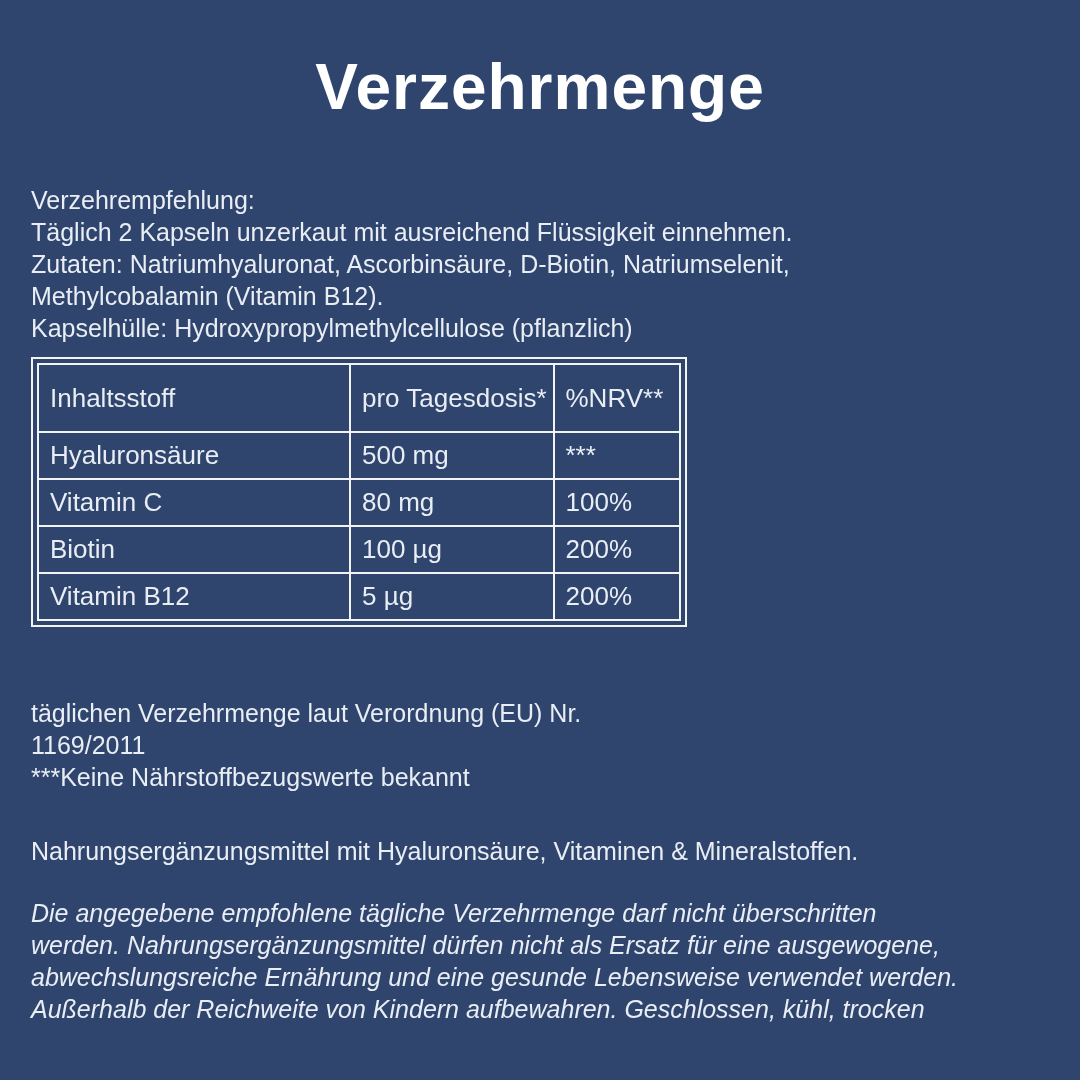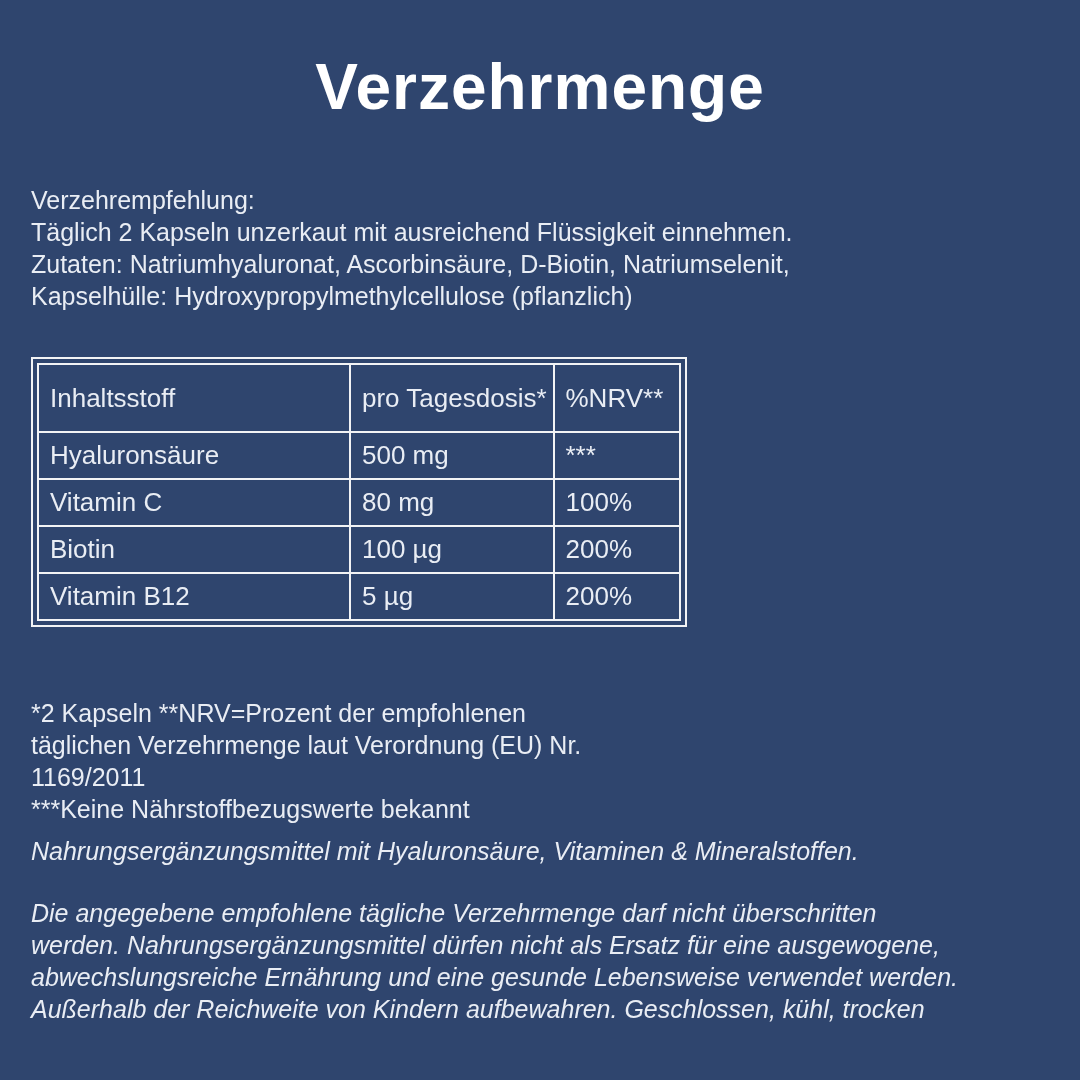--- a/index.html
+++ b/index.html
@@ -55,36 +55,37 @@
   table.ingredients td{height:45px;}
   col.c1{width:48.6%;}
   col.c2{width:31.7%;}
   col.c3{width:19.7%;}
   .footnotes{
     position:absolute;top:697px;left:31px;right:31px;
     font-size:25px;line-height:32px;
   }
   .subtitle{
     position:absolute;top:835px;left:31px;right:31px;
-    font-size:25px;line-height:32px;font-style:italic;
+    font-size:25px;line-height:32px;
   }
   .warning{
     position:absolute;top:897px;left:31px;right:18px;
     font-size:25px;line-height:32px;font-style:italic;
   }
 </style>
 </head>
 <body>
 
 <div class="page-title">Verzehrmenge</div>
 
 <div class="intro">
   <div>Verzehrempfehlung:</div>
   <div>Täglich 2 Kapseln unzerkaut mit ausreichend Flüssigkeit einnehmen.</div>
   <div>Zutaten: Natriumhyaluronat, Ascorbinsäure, D-Biotin, Natriumselenit,</div>
+  <div>Methylcobalamin (Vitamin B12).</div>
   <div>Kapselhülle: Hydroxypropylmethylcellulose (pflanzlich)</div>
 </div>
 
 <div class="table-wrap">
   <table class="ingredients">
     <colgroup>
         <col class="c1">
         <col class="c2">
         <col class="c3">
       </colgroup>
@@ -114,21 +115,20 @@
       <tr>
         <td>Vitamin B12</td>
         <td>5 µg</td>
         <td>200%</td>
       </tr>
     </tbody>
   </table>
 </div>
 
 <div class="footnotes">
-  <div>*2 Kapseln **NRV=Prozent der empfohlenen</div>
   <div>täglichen Verzehrmenge laut Verordnung (EU) Nr.</div>
   <div>1169/2011</div>
   <div>***Keine Nährstoffbezugswerte bekannt</div>
 </div>
 
 <div class="subtitle">Nahrungsergänzungsmittel mit Hyaluronsäure, Vitaminen &amp; Mineralstoffen.</div>
 
 <div class="warning">
   <div>Die angegebene empfohlene tägliche Verzehrmenge darf nicht überschritten</div>
   <div>werden. Nahrungsergänzungsmittel dürfen nicht als Ersatz für eine ausgewogene,</div>

